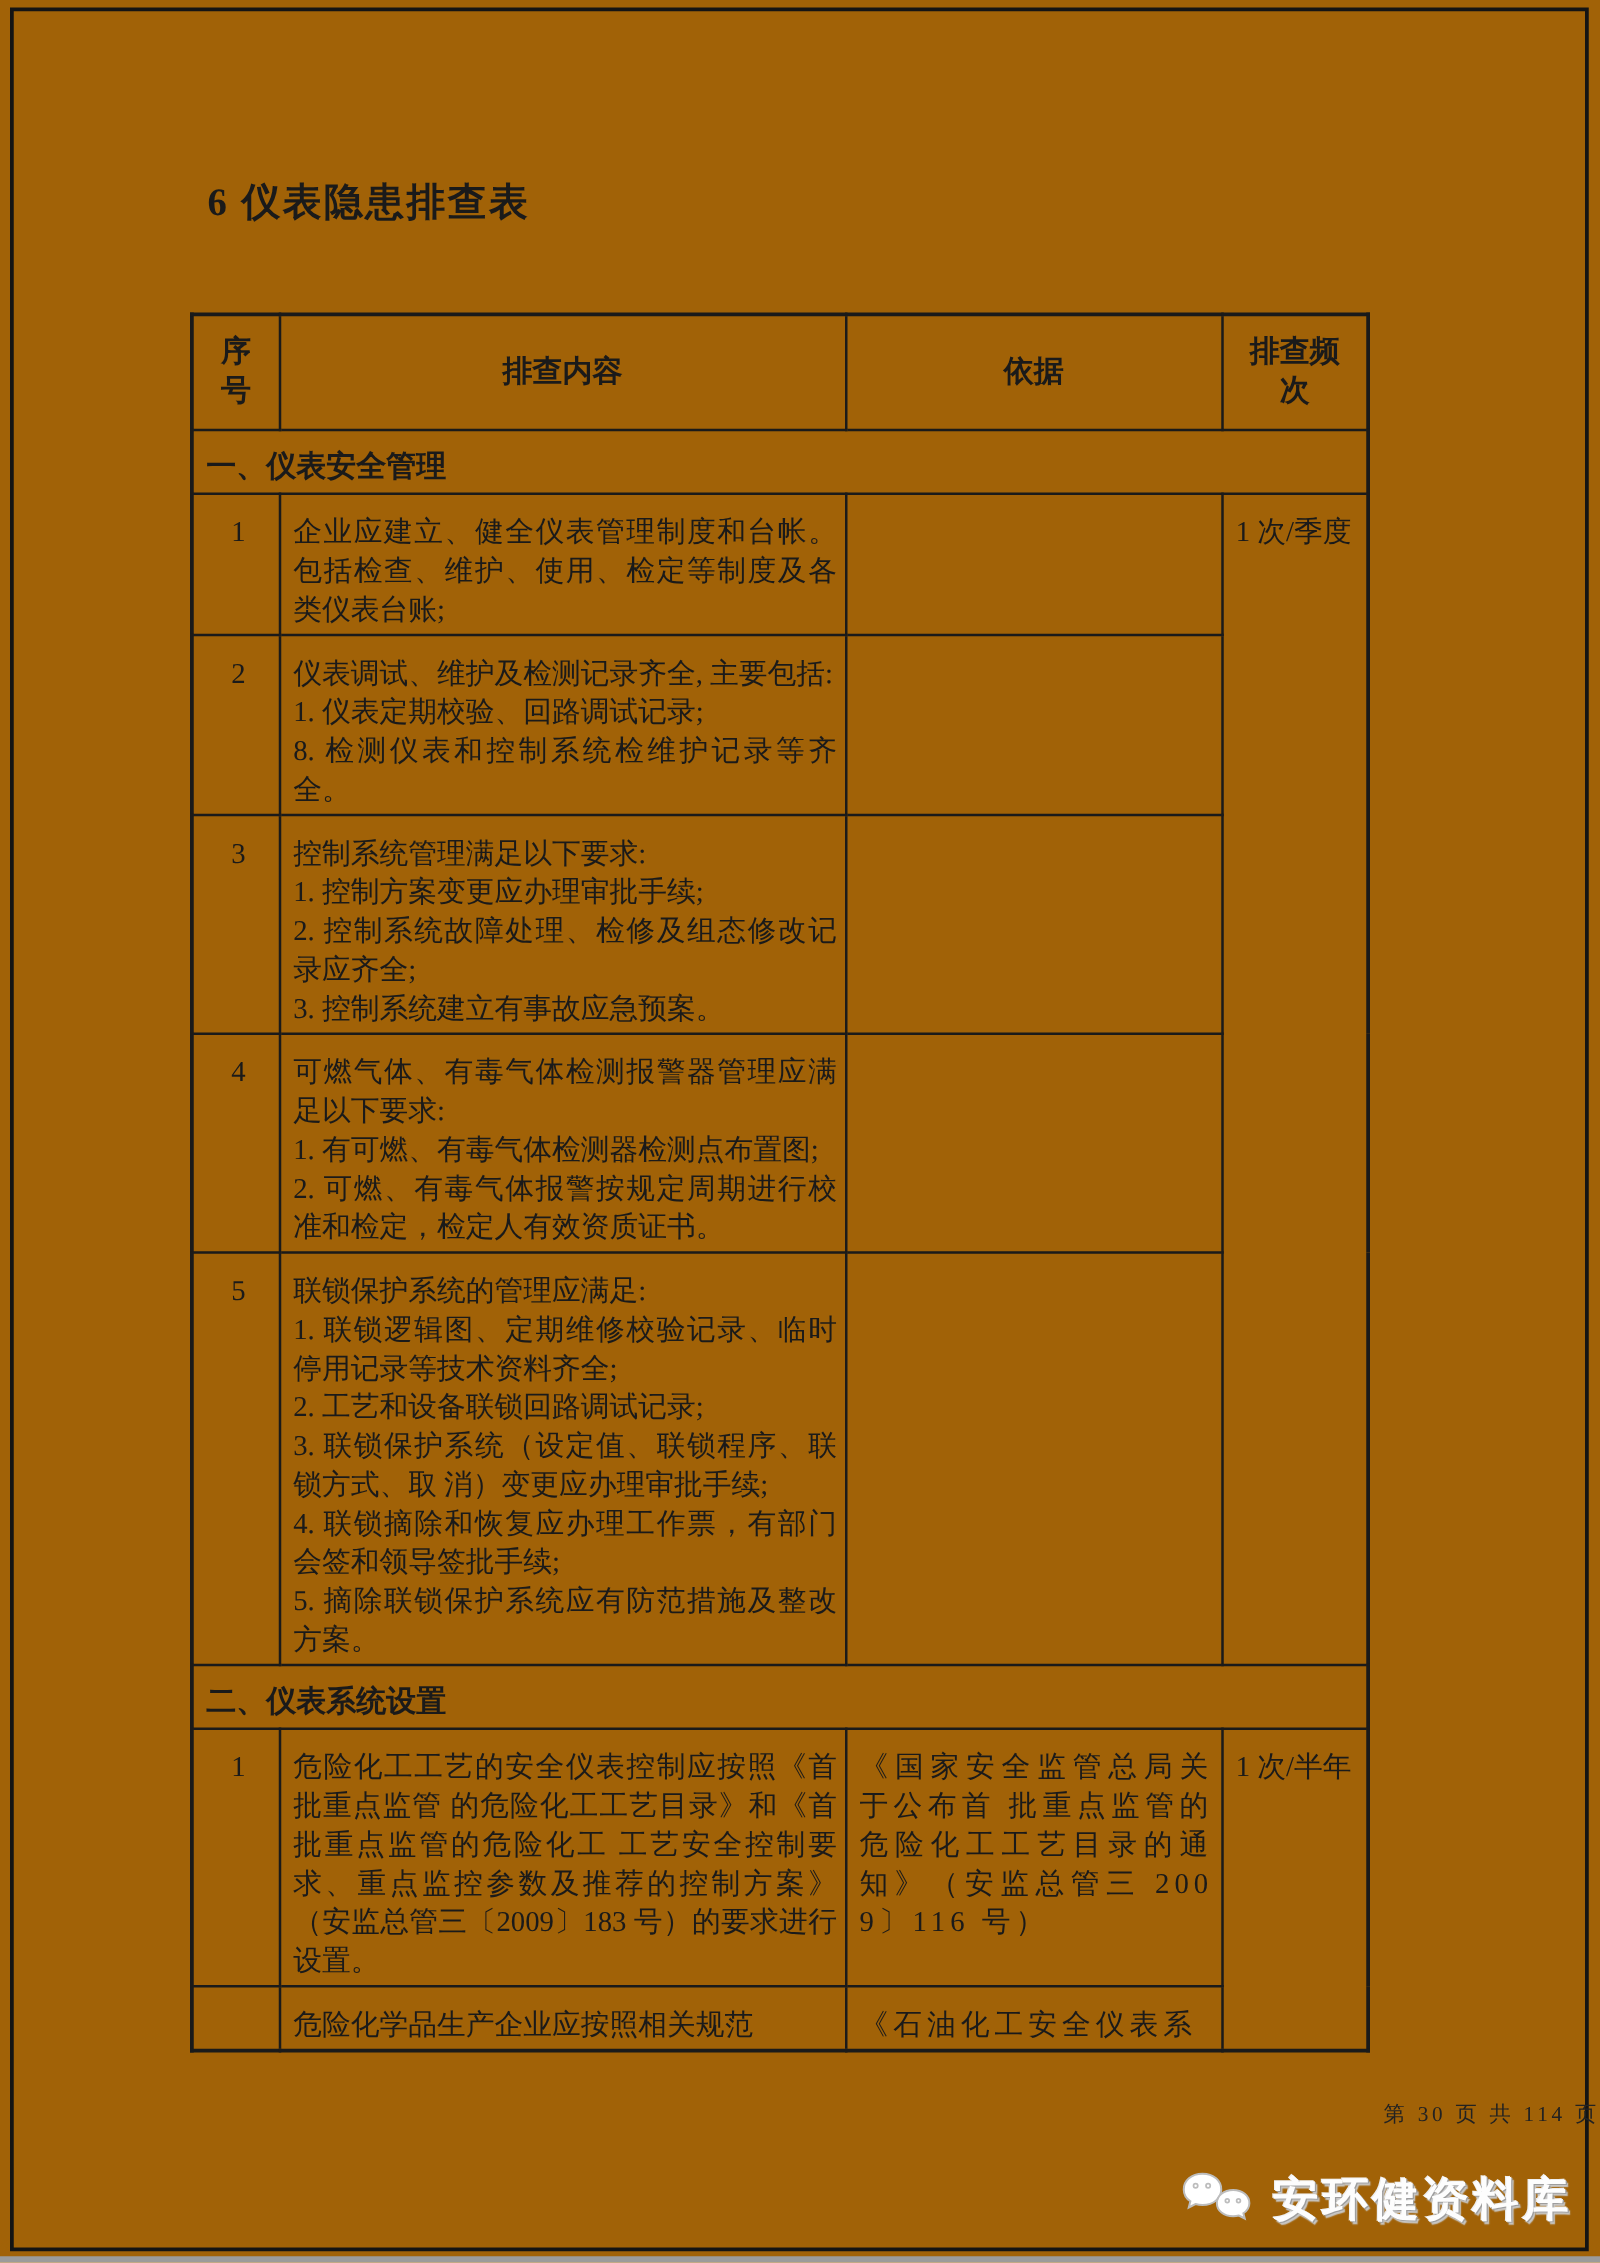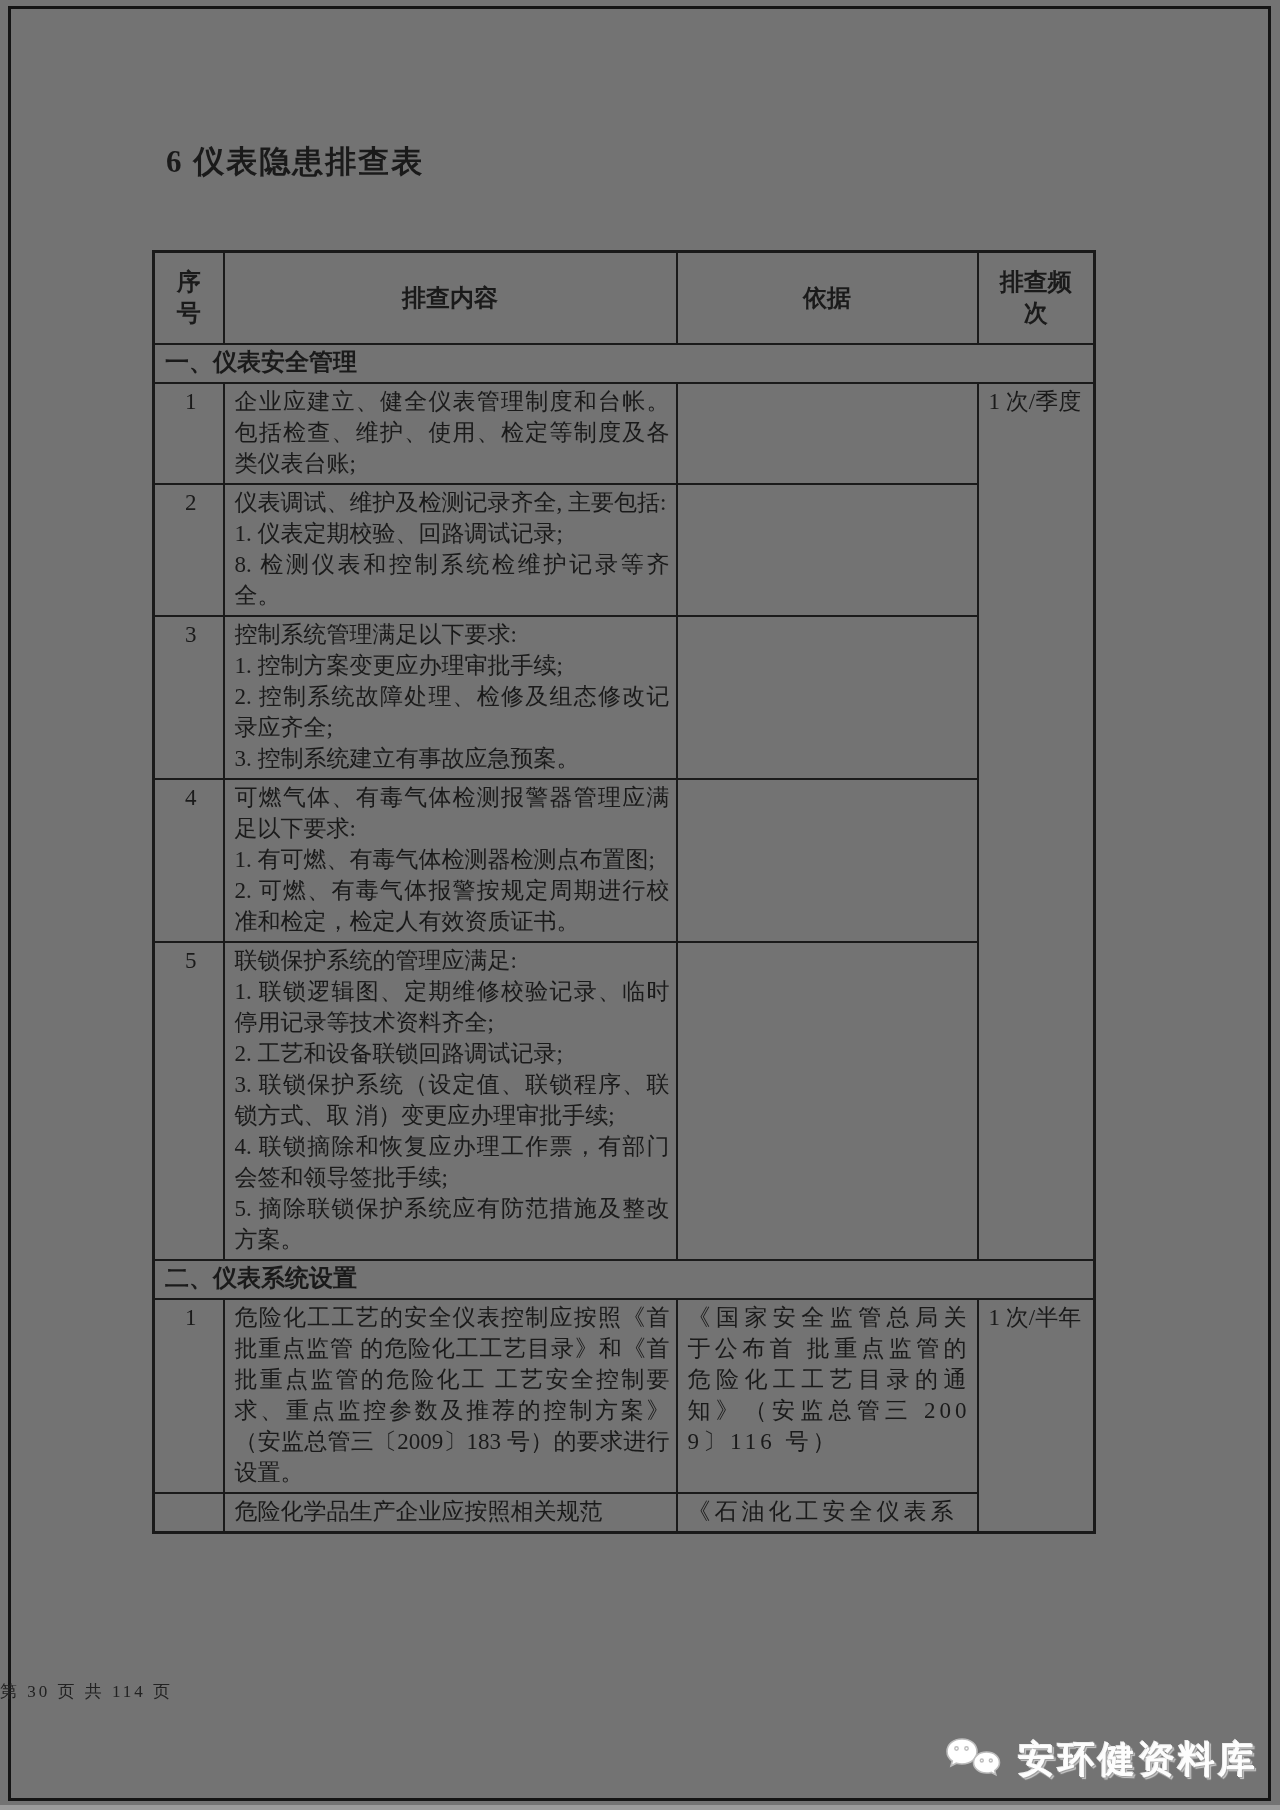--- a/index.html
+++ b/index.html
@@ -1,20 +1,20 @@
 <!DOCTYPE html>
 <html><head>
 <meta charset="utf-8">
 <style>
   html,body { margin:0; padding:0; background:#e8e8e8; }
   .page {
     position:relative;
     width:1280px; height:1810px;
     margin:0 auto;
-    background:#737373;
+    background:#a16207;
     font-family:"Liberation Serif","DejaVu Serif",serif;
     color:#1a1a1a;
     overflow:hidden;
   }
   .frame {
     position:absolute;
     top:6px; left:8px; right:9px; bottom:9px;
     border:3px solid #141414;
     pointer-events:none;
   }
@@ -37,21 +37,21 @@
     table-layout:fixed;
     font-size:23px;
     line-height:31px;
   }
   table.inspection col.c-seq  { width:70px; }
   table.inspection col.c-item { width:453px; }
   table.inspection col.c-basis{ width:301px; }
   table.inspection col.c-freq { width:117px; }
   table.inspection th, table.inspection td {
     border:2px solid #1a1a1a;
-    padding:2px 6px 4px 10px;
+    padding:14px 6px 4px 10px;
     vertical-align:top;
     word-break:break-all;
   }
   table.inspection { border:3px solid #1a1a1a; }
   table.inspection thead th {
     font-weight:bold;
     text-align:center;
     vertical-align:middle;
     height:86px;
     white-space:pre-line;
@@ -78,21 +78,21 @@
     letter-spacing:4px;
     text-align:justify;
   }
   td.freq-cell {
     vertical-align:top;
     padding:2px 4px 2px 8px;
   }
   .page-footer {
     position:absolute;
     top:1680px; left:0; width:100%;
-    text-align:left;
+    text-align:right;
     font-size:17px;
     letter-spacing:3px;
     color:#222;
   }
   .watermark {
     position:absolute;
     top:1735px; right:22px;
     display:flex; align-items:flex-end; gap:12px;
   }
   .watermark .wm-text {

